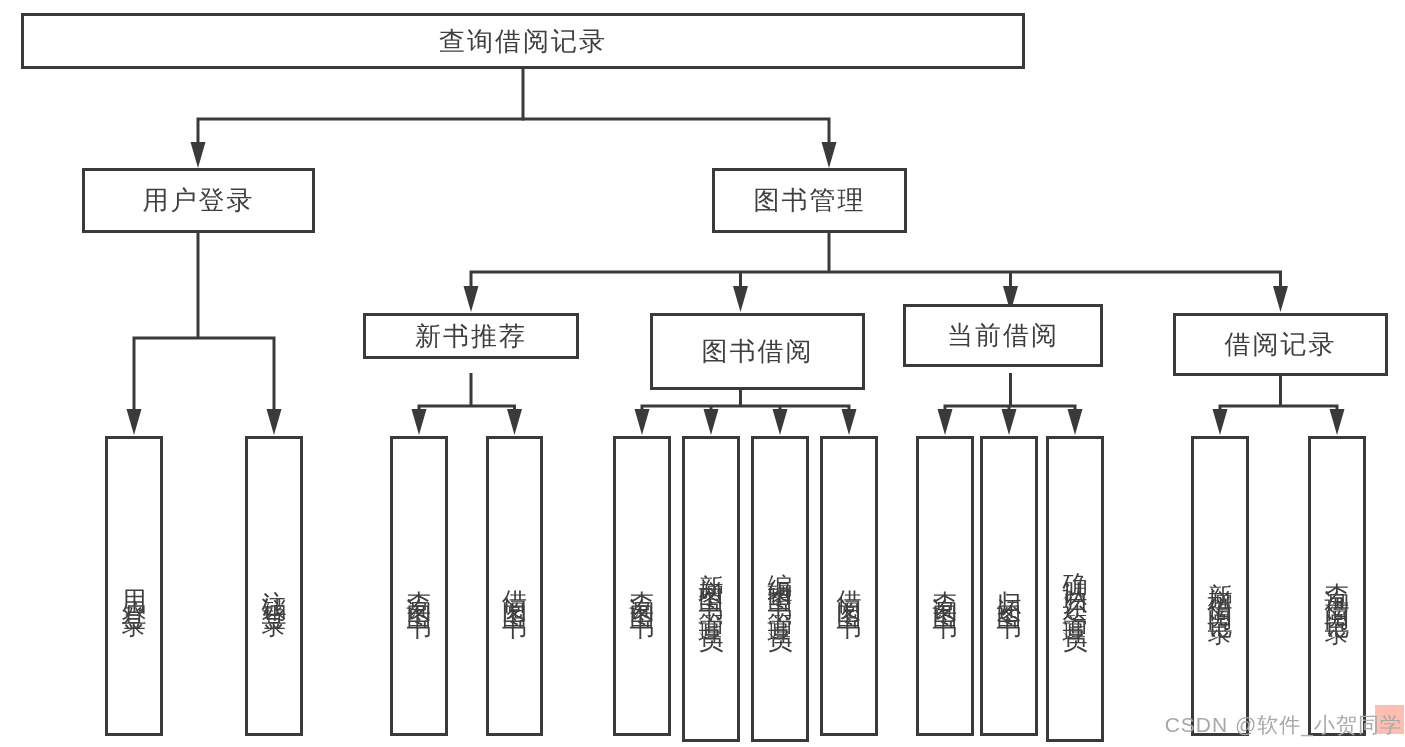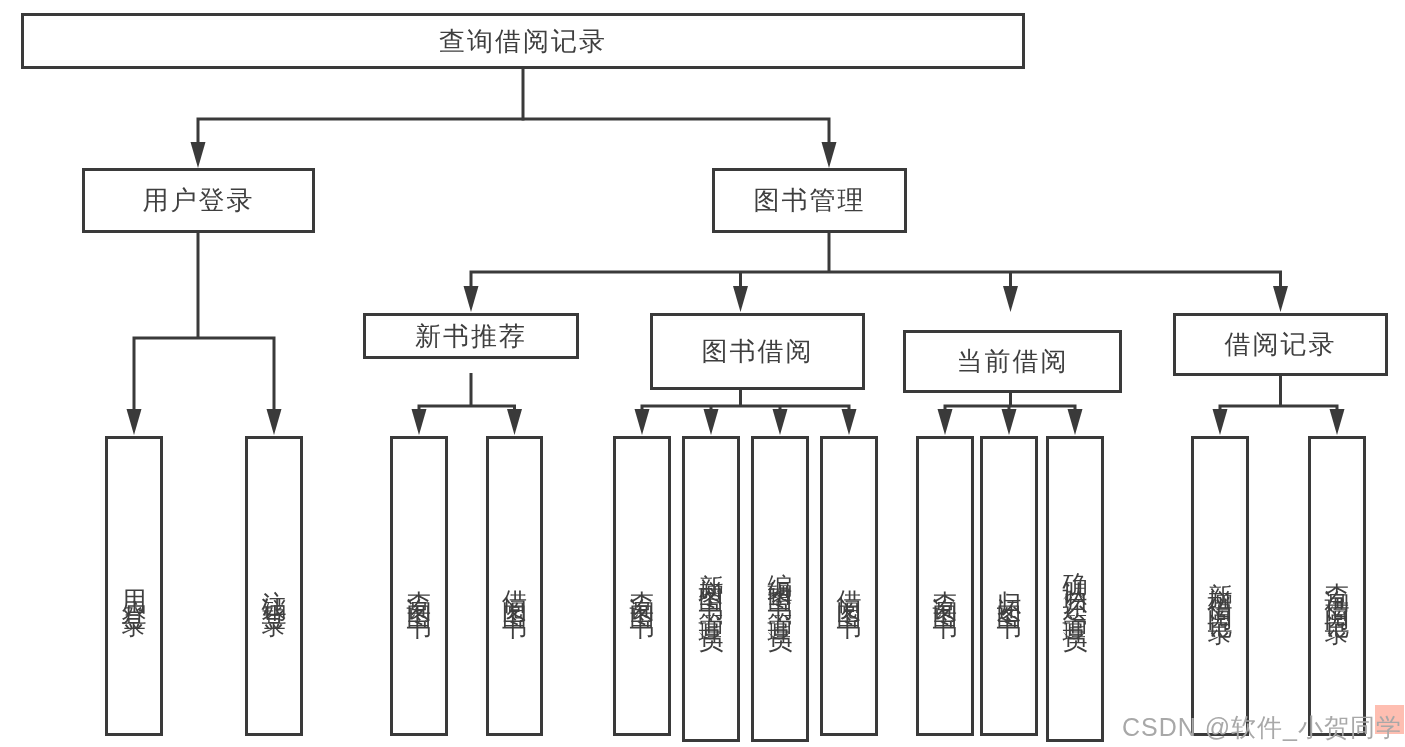--- a/index.html
+++ b/index.html
@@ -20,21 +20,21 @@
   .box{
     position:absolute;box-sizing:border-box;border:3px solid var(--line);
     background:#fff;display:flex;align-items:center;justify-content:center;
   }
   .hbox{font-size:26px;letter-spacing:2px;white-space:nowrap;}
   .vbox .vtext{
     writing-mode:vertical-rl;text-orientation:mixed;
     font-size:25px;letter-spacing:8px;line-height:1;white-space:nowrap;
   }
   .watermark{
-    position:absolute;top:711px;right:3px;font-size:25px;letter-spacing:1px;
+    position:absolute;top:711px;right:3px;font-size:21px;letter-spacing:1px;
     color:var(--watermark-text);white-space:nowrap;z-index:5;
   }
   .watermark-highlight{
     position:absolute;left:1375px;top:705px;width:29px;height:29px;
     background:var(--watermark-accent);opacity:0.38;z-index:4;
   }
 </style>
 </head>
 <body>
 
@@ -79,21 +79,21 @@
     <polygon points="1329.5,409 1344.5,409 1337,435"></polygon>
   </svg>
 
   <div class="box hbox" style="left:21px;top:13px;width:1004px;height:56px;">查询借阅记录</div>
 
   <div class="box hbox" style="left:82px;top:168px;width:233px;height:65px;">用户登录</div>
   <div class="box hbox" style="left:712px;top:168px;width:195px;height:65px;">图书管理</div>
 
   <div class="box hbox" style="left:363px;top:313px;width:216px;height:46px;">新书推荐</div>
   <div class="box hbox" style="left:650px;top:313px;width:215px;height:77px;">图书借阅</div>
-  <div class="box hbox" style="left:903px;top:330px;width:219px;height:63px;">当前借阅</div>
+  <div class="box hbox" style="left:903px;top:304px;width:200px;height:63px;">当前借阅</div>
   <div class="box hbox" style="left:1173px;top:313px;width:215px;height:63px;">借阅记录</div>
 
   <div class="box vbox" style="left:105px;top:436px;width:58px;height:300px;">
     <span class="vtext">用户登录</span>
   </div>
   <div class="box vbox" style="left:245px;top:436px;width:58px;height:300px;">
     <span class="vtext">注销登录</span>
   </div>
 
   <div class="box vbox" style="left:390px;top:436px;width:58px;height:300px;">

